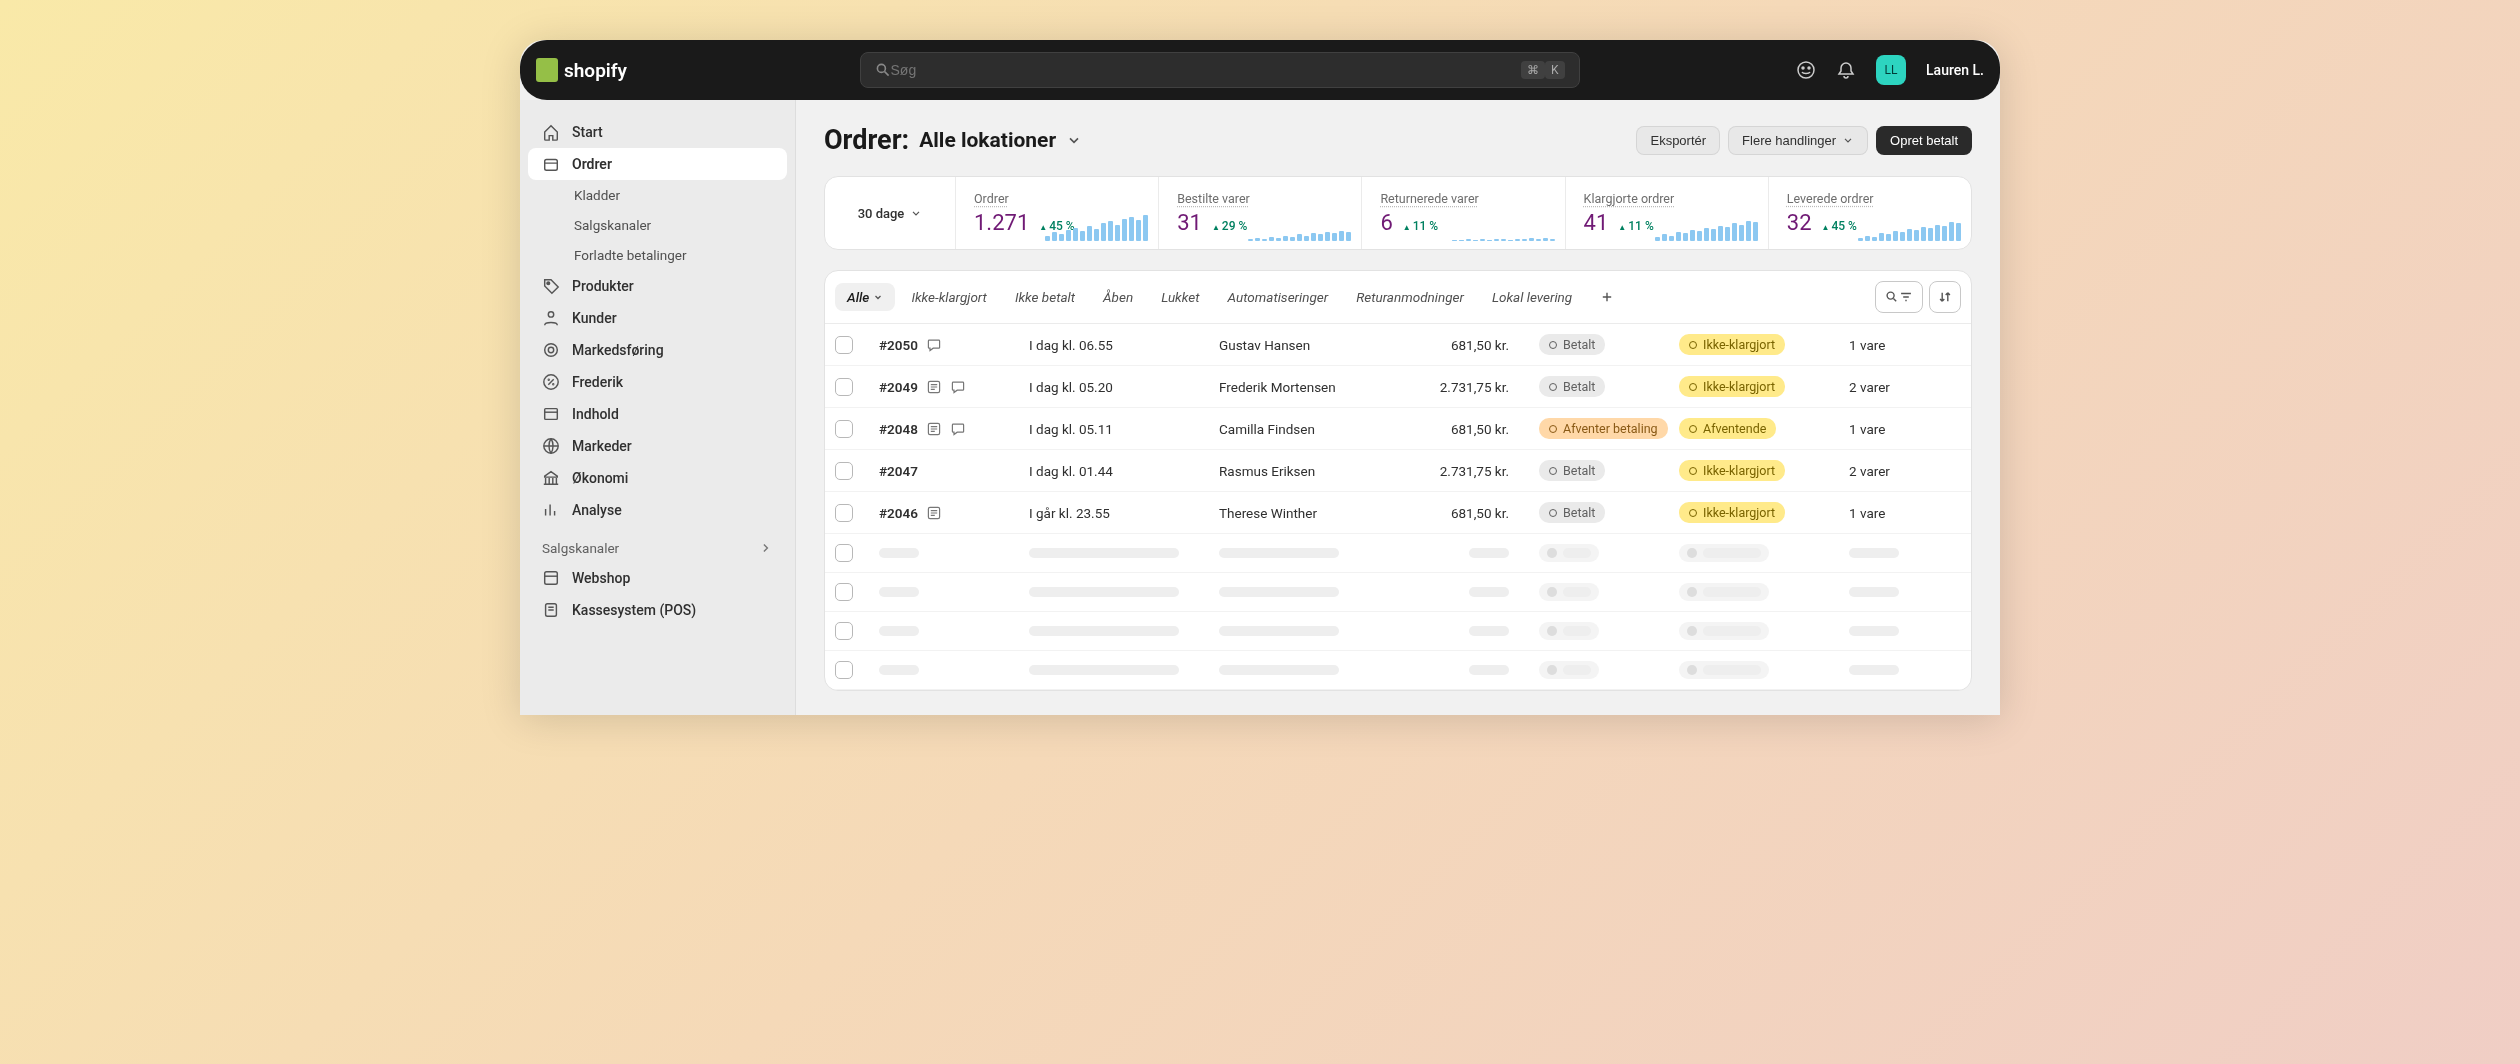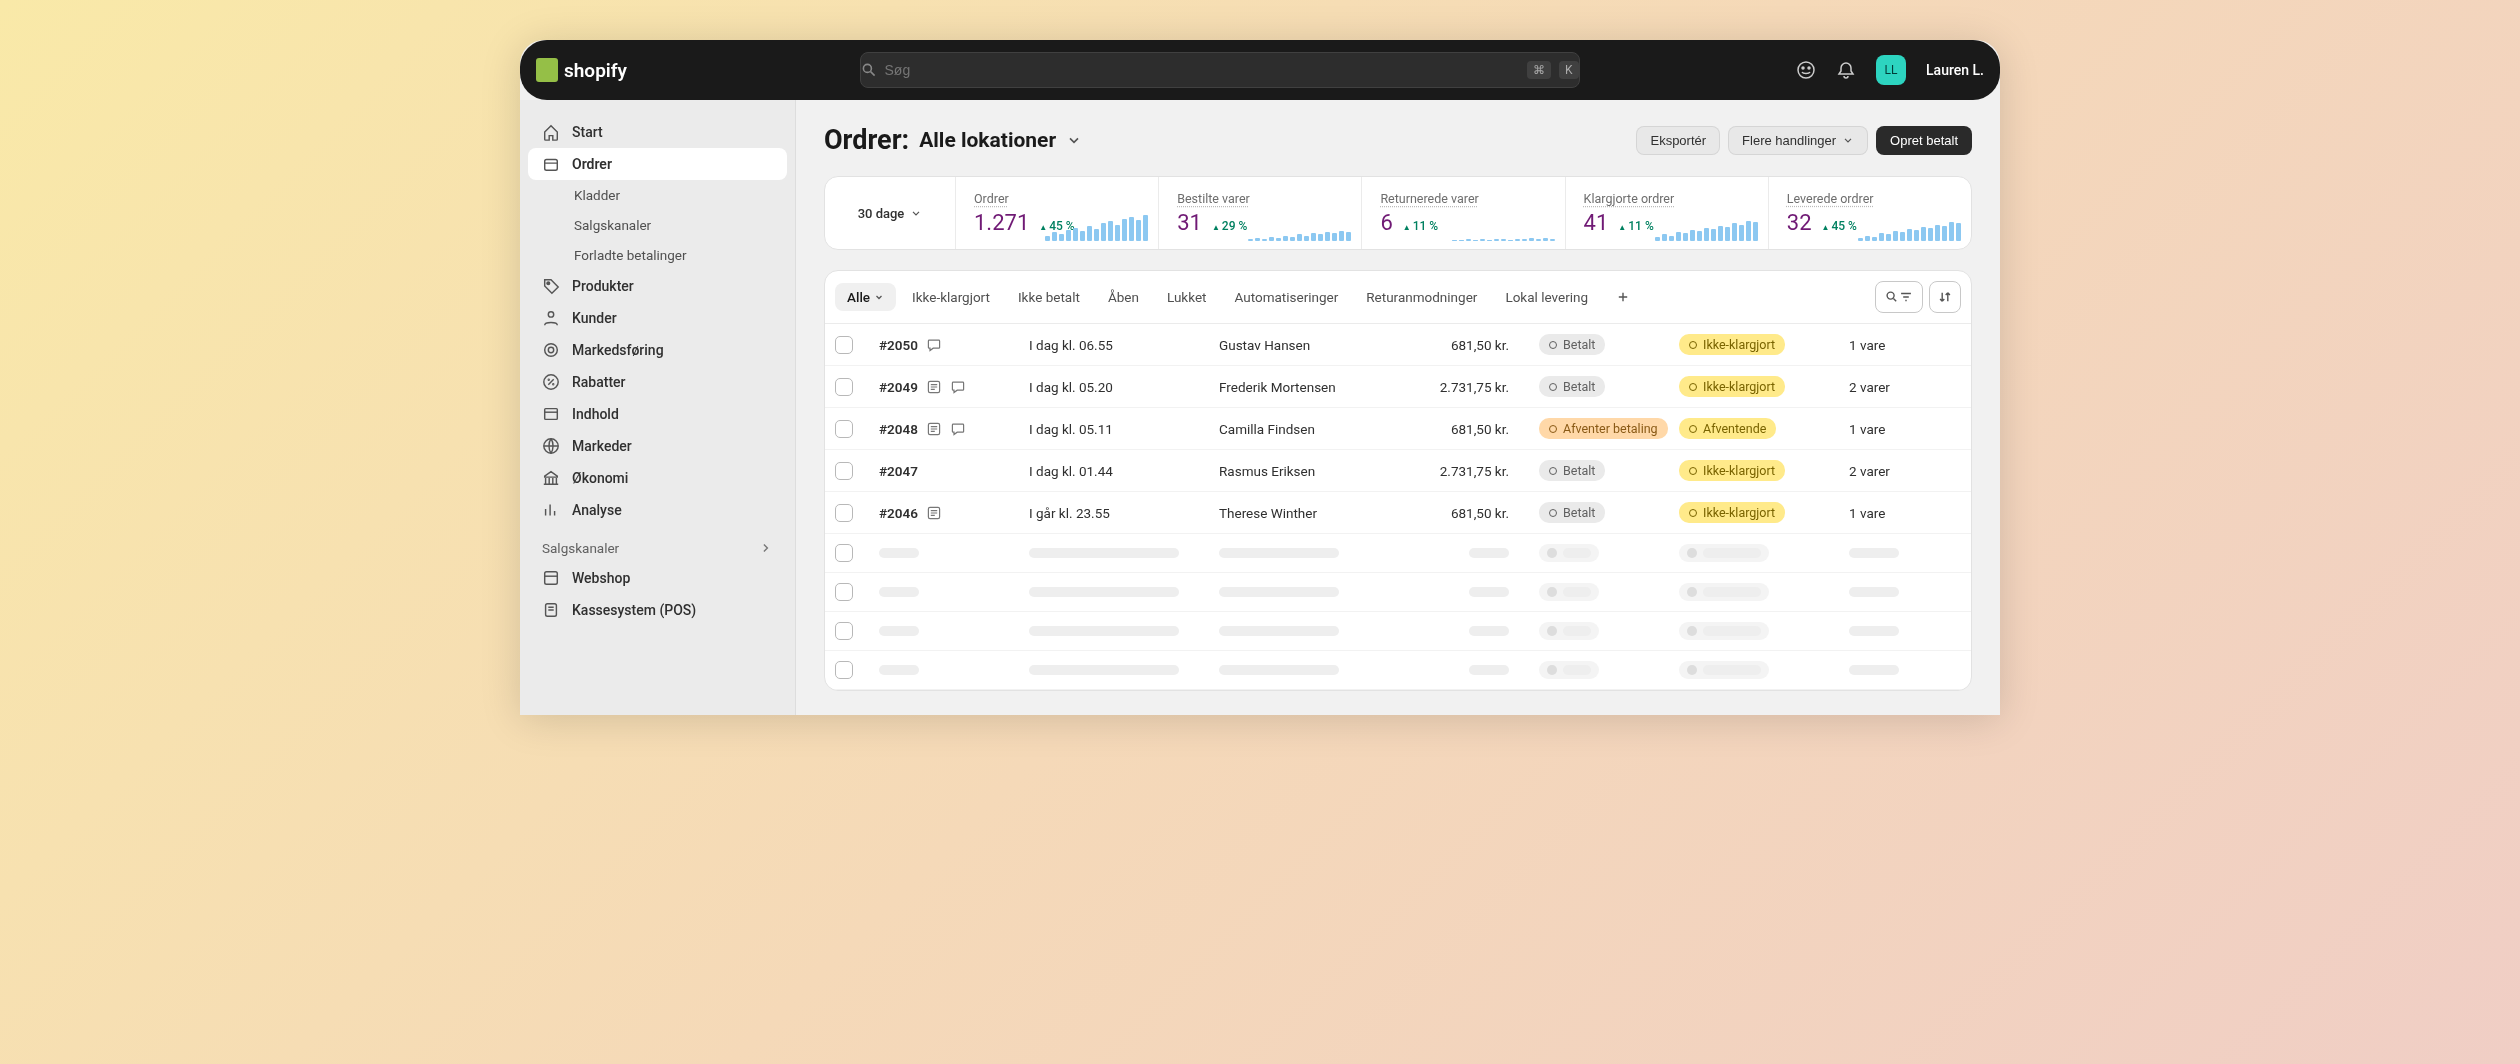--- a/index.html
+++ b/index.html
@@ -40,22 +40,21 @@
   justify-content: center;
 }
 .search {
   width: 720px;
   height: 36px;
   background: #2d2d2d;
   border: 1px solid #404040;
   border-radius: 8px;
   display: flex;
   align-items: center;
-  padding: 0 0;
-  gap: 8px;
+  padding: 0 14px;
   color: #888;
   margin-left: 16px;
 }
 .search input {
   flex: 1;
   background: none;
   border: none;
   outline: none;
   color: #ccc;
   font-size: 14px;
@@ -113,21 +112,21 @@
 .stat:first-child { border-left: none; flex: 0 0 130px; display: flex; align-items: center; justify-content: center; }
 .stat-label { font-size: 12.5px; color: #6d6d6d; margin-bottom: 4px; text-decoration: underline dotted #bbb; text-underline-offset: 3px; }
 .stat-val-row { display: flex; align-items: baseline; gap: 10px; }
 .stat-val { font-size: 22px; font-weight: 400; color: #701a75; }
 .stat-delta { font-size: 12px; color: #008060; font-weight: 500; }
 .stat-delta::before { content: "▲"; margin-right: 2px; font-size: 8px; }
 .date-pill { display: flex; align-items: center; gap: 6px; font-size: 13px; font-weight: 500; color: #303030; }
 .spark { position: absolute; right: 10px; bottom: 8px; display: flex; align-items: flex-end; gap: 2px; height: 28px; }
 .spark span { width: 5px; background: #8cc8f1; border-radius: 1px; }
 .table-card { background: #fff; border-radius: 14px; border: 1px solid #e2e2e2; overflow: hidden; }
-.tabs { display: flex; align-items: center; padding: 10px 10px; border-bottom: 1px solid #ebebeb; gap: 4px; }
+.tabs { display: flex; align-items: center; padding: 10px 10px; border-bottom: 1px solid #ebebeb; gap: 4px; font-style: italic; }
 .tab { padding: 6px 12px; border-radius: 8px; font-size: 13.5px; color: #505050; cursor: pointer; display: flex; align-items: center; gap: 4px; }
 .tab.active { background: #f0f0f0; font-weight: 500; color: #1a1a1a; }
 .tabs-right { margin-left: auto; display: flex; gap: 6px; }
 .icon-btn { width: 32px; height: 32px; border: 1px solid #c8c8c8; border-radius: 8px; display: flex; align-items: center; justify-content: center; cursor: pointer; background: #fff; }
 .icon-btn.wide { width: 48px; }
 .thead, .trow { display: grid; grid-template-columns: 44px 150px 190px 180px 110px 170px 170px 90px; align-items: center; padding: 10px 10px; font-size: 13.5px; }
 .thead { color: #6d6d6d; border-bottom: 1px solid #ebebeb; font-weight: 500; }
 .trow { border-bottom: 1px solid #f2f2f2; color: #303030; }
 .trow .ord { font-weight: 600; display: flex; align-items: center; gap: 8px; }
 .chk { width: 18px; height: 18px; border: 1.5px solid #b8b8b8; border-radius: 5px; }
@@ -238,21 +237,21 @@
             </span>
             <span>Markedsføring</span>
           </div>
           <div class="nav-item">
             <span class="icn">
               <svg viewBox="0 0 20 20" width="18" height="18" fill="none" stroke="currentColor" stroke-width="1.6">
                 <circle cx="10" cy="10" r="8"></circle>
                 <path d="M7 13l6-6M7.5 8a.5.5 0 1 0 0-1 .5.5 0 0 0 0 1zM12.5 13a.5.5 0 1 0 0-1 .5.5 0 0 0 0 1z"></path>
               </svg>
             </span>
-            <span>Rabatter</span>
+            <span>Frederik</span>
           </div>
           <div class="nav-item">
             <span class="icn">
               <svg viewBox="0 0 20 20" width="18" height="18" fill="none" stroke="currentColor" stroke-width="1.6">
                 <rect x="3" y="4" width="14" height="12" rx="1"></rect>
                 <path d="M3 8h14"></path>
               </svg>
             </span>
             <span>Indhold</span>
           </div>

